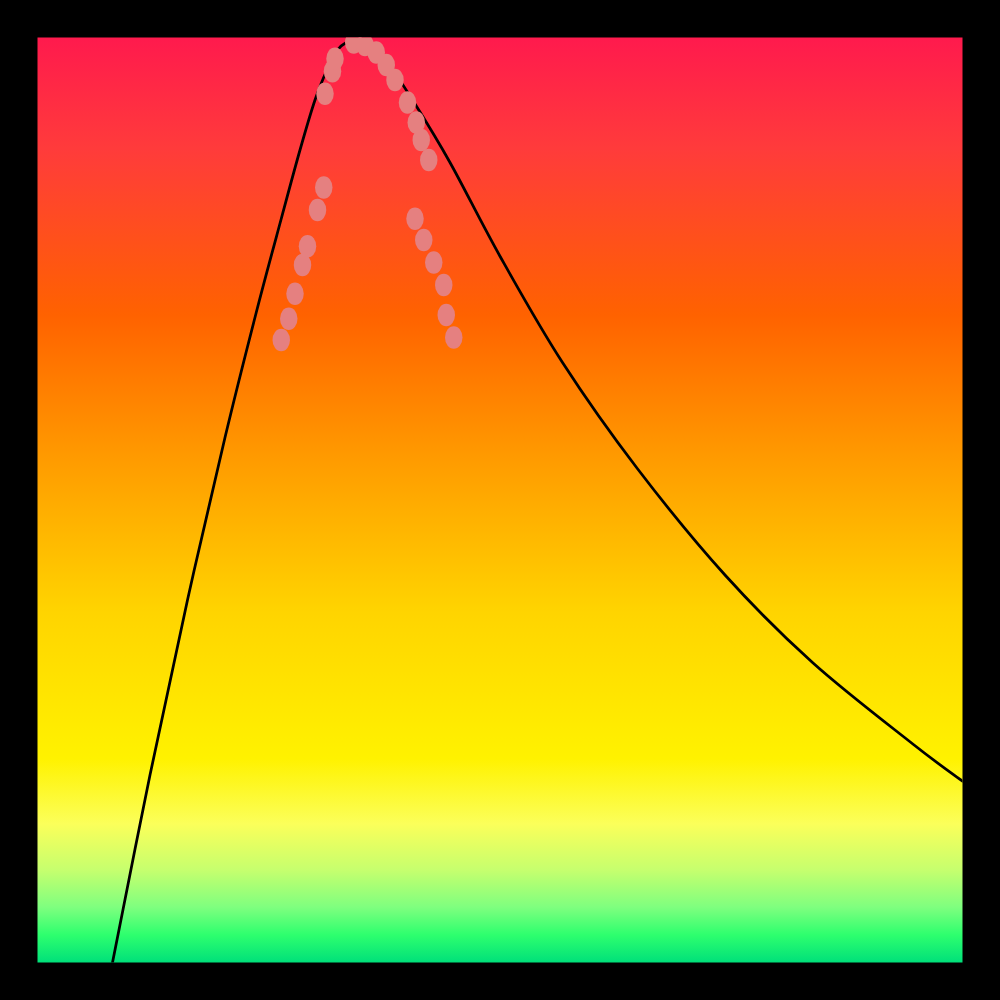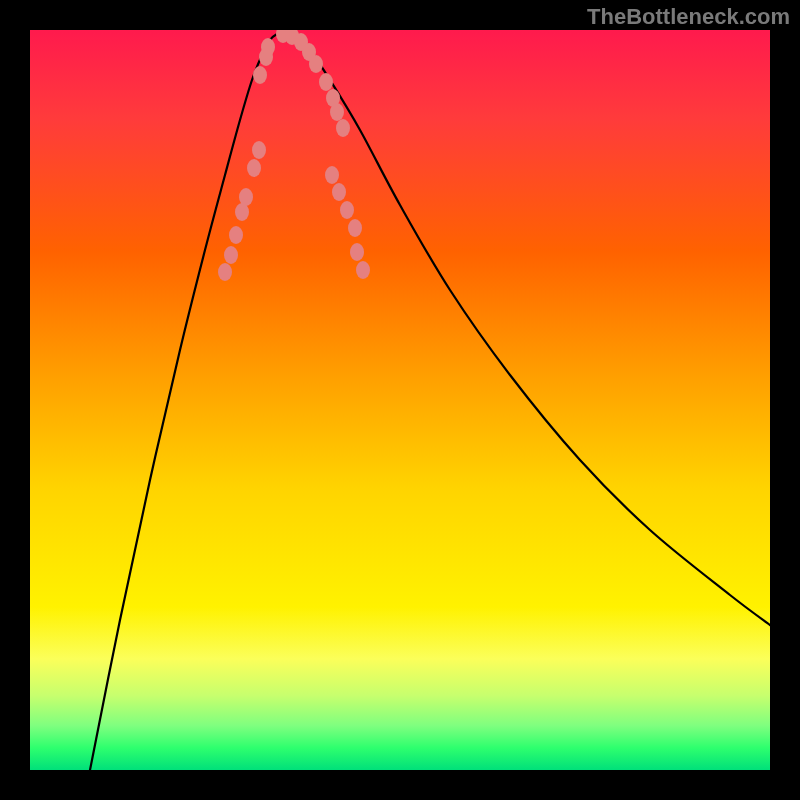--- a/index.html
+++ b/index.html
@@ -86,14 +86,13 @@
           <ellipse cx="313" cy="98" rx="7" ry="9" fill="#e58080"></ellipse>
           <ellipse cx="302" cy="145" rx="7" ry="9" fill="#e58080"></ellipse>
           <ellipse cx="309" cy="162" rx="7" ry="9" fill="#e58080"></ellipse>
           <ellipse cx="317" cy="180" rx="7" ry="9" fill="#e58080"></ellipse>
           <ellipse cx="325" cy="198" rx="7" ry="9" fill="#e58080"></ellipse>
           <ellipse cx="327" cy="222" rx="7" ry="9" fill="#e58080"></ellipse>
           <ellipse cx="333" cy="240" rx="7" ry="9" fill="#e58080"></ellipse>
         </g>
     </svg>
   </div>
-  <div class="watermark">TheBottleneck.com</div>
 </div>
 
 </body></html>

